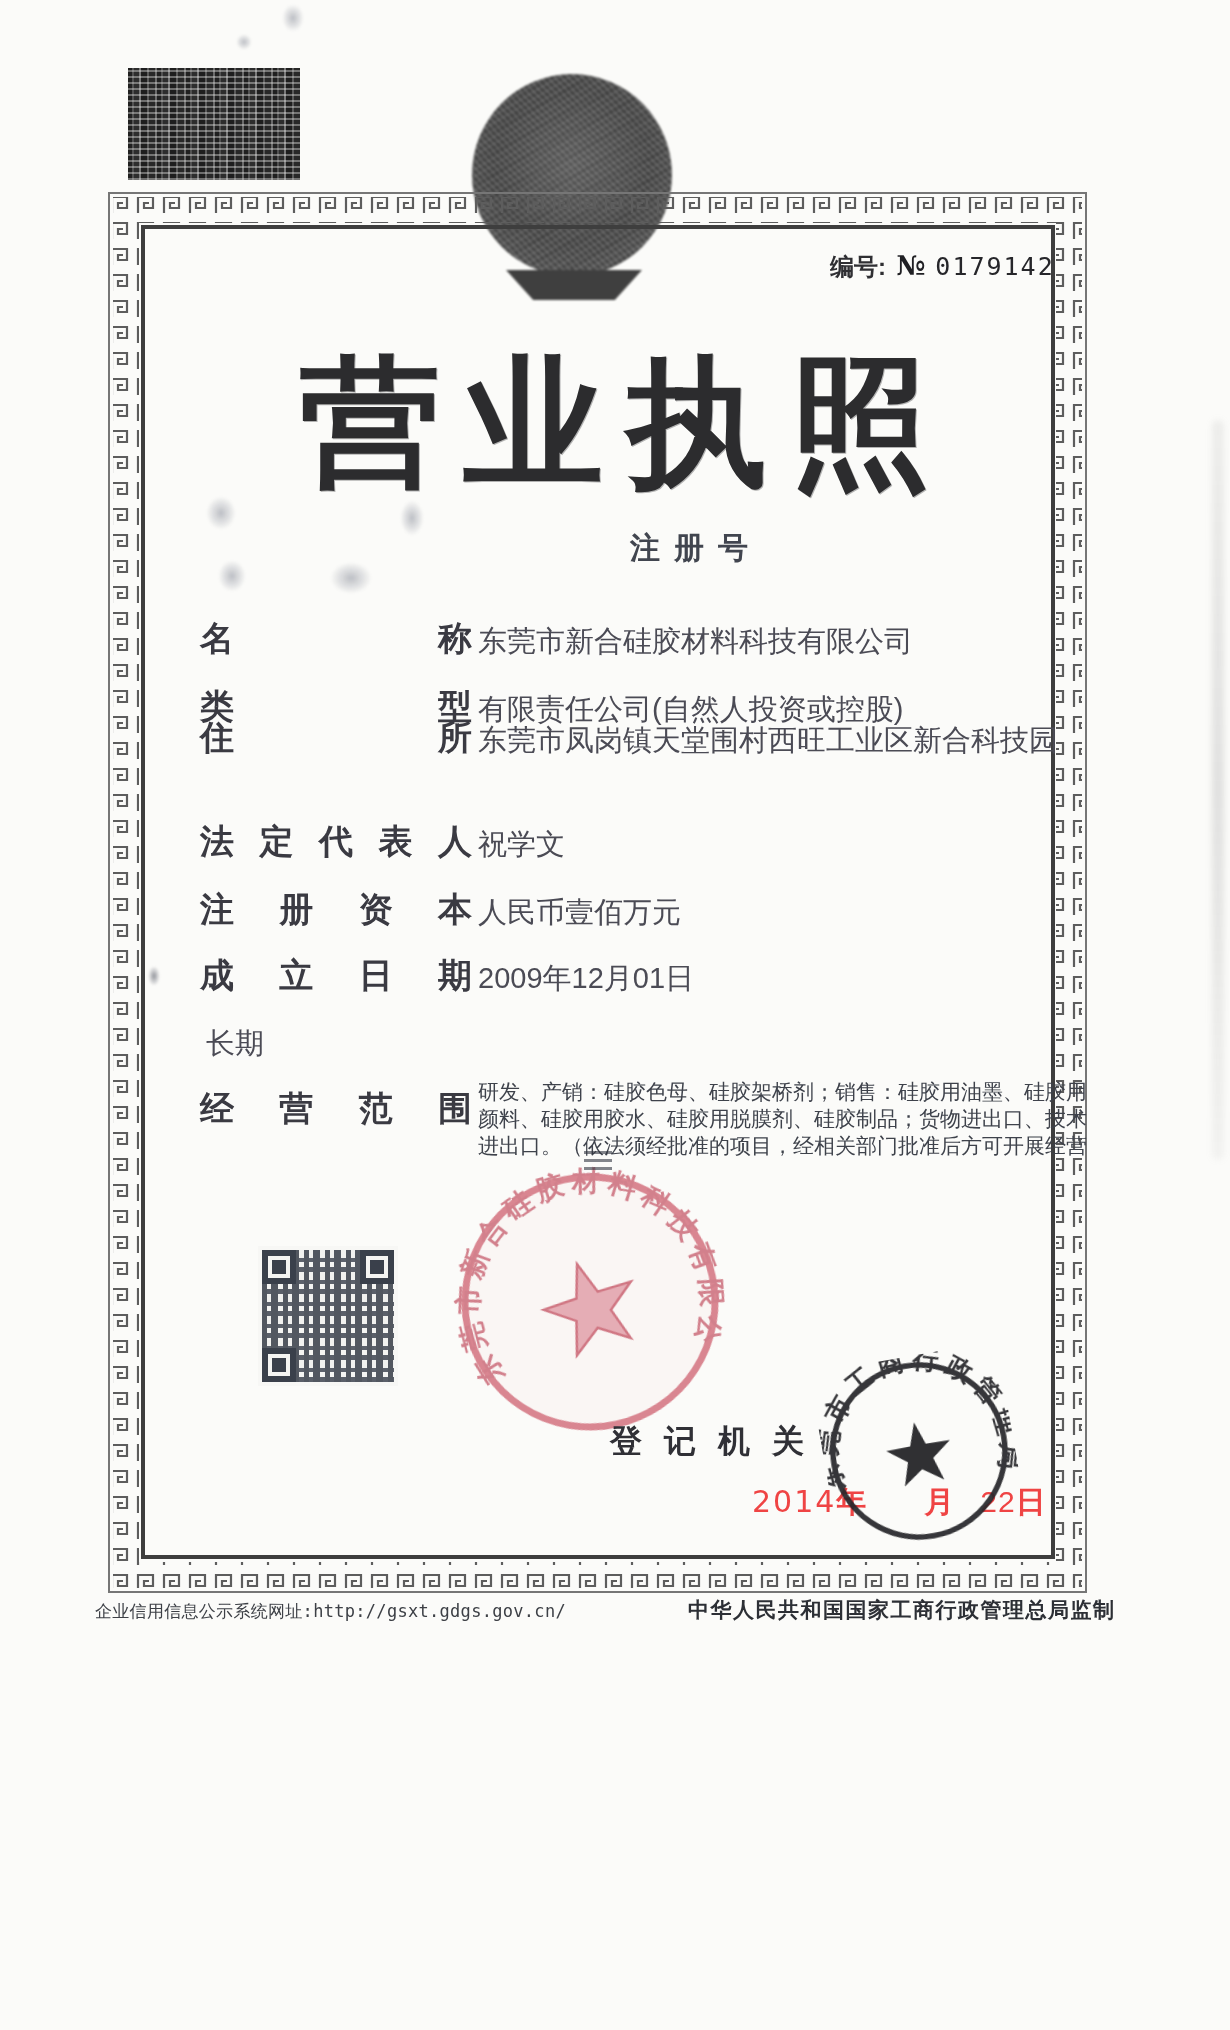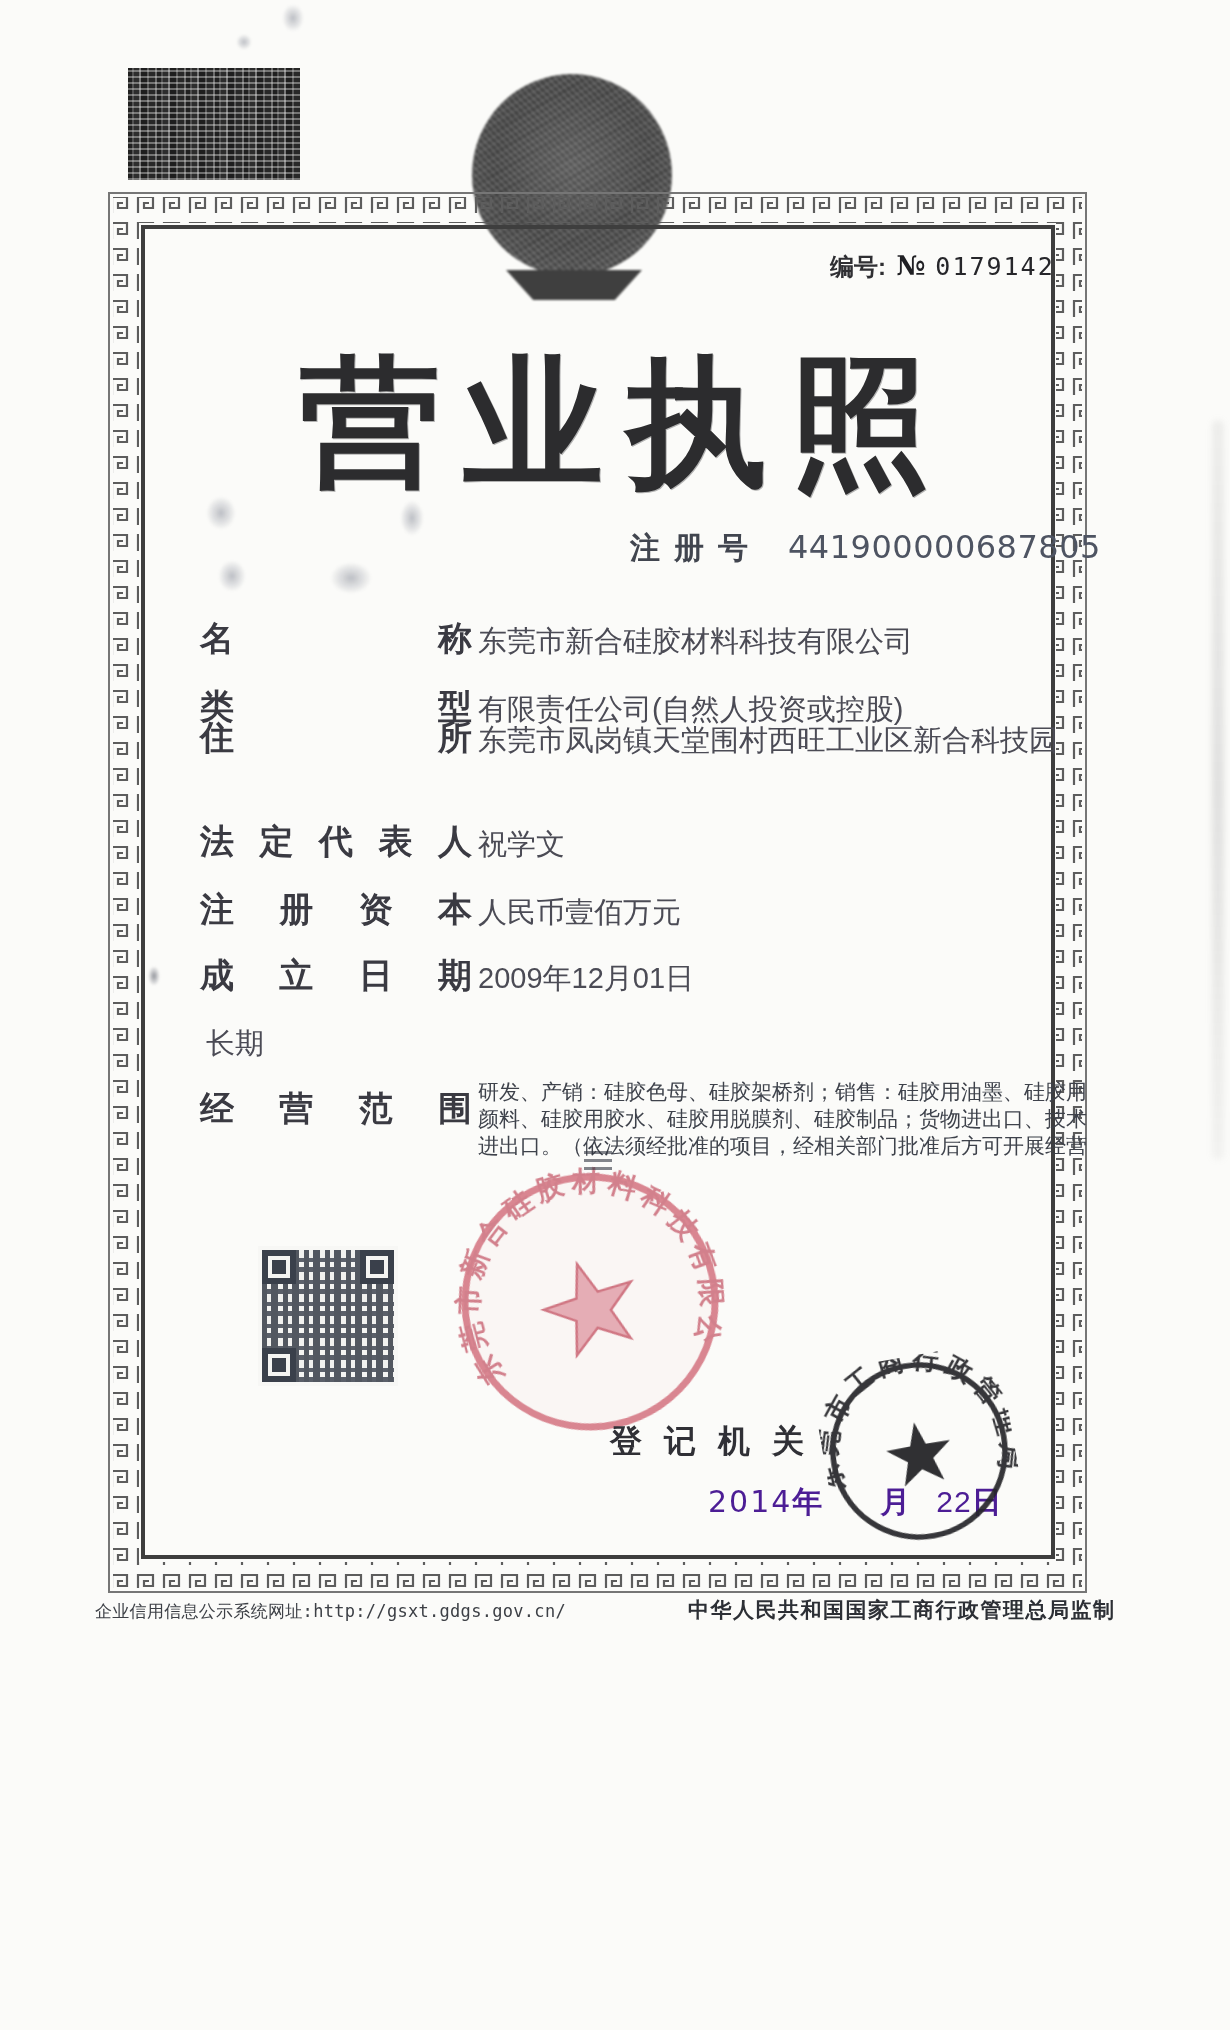--- a/index.html
+++ b/index.html
@@ -81,21 +81,21 @@
   .finder{position:absolute;width:34px;height:34px;border:6px solid #3a404b;background:#f4f4f2;box-sizing:border-box;}
   .finder::after{content:"";position:absolute;left:4px;top:4px;width:14px;height:14px;background:#3a404b;}
   .finder.tl{left:4px;top:4px;} .finder.tr{right:4px;top:4px;} .finder.bl{left:4px;bottom:4px;}
 
   
   .companyseal{left:450px;top:1162px;transform:rotate(-12deg);opacity:.85;filter:blur(.3px);}
   .registryseal{left:824px;top:1356px;transform:rotate(-10deg);opacity:.92;filter:blur(.3px);}
 
   
   .regauth{left:610px;top:1420px;font-size:32px;font-weight:600;color:#303036;letter-spacing:22px;filter:blur(.2px);}
-  .dateline{left:708px;top:1482px;display:flex;align-items:baseline;font-size:30px;color:#4c1d95;}
+  .dateline{left:752px;top:1482px;display:flex;align-items:baseline;font-size:30px;color:#ef4444;}
   .dateline .y{font-family:"DejaVu Sans",sans-serif;letter-spacing:2px;}
   .dateline .u{font-weight:600;}
   .dateline .gap1{width:58px;} .dateline .gap2{width:26px;}
   .dateline .d{letter-spacing:1px;}
 
   
   .footleft{left:95px;top:1600px;font-size:17px;color:#3d4046;font-family:"DejaVu Sans Mono",monospace;letter-spacing:.3px;}
   .footright{left:688px;top:1596px;font-size:21px;font-weight:700;color:#2c2f35;letter-spacing:1.5px;}
 
   
@@ -145,21 +145,20 @@
 
 <div class="abs title">
   <span>营</span>
   <span>业</span>
   <span>执</span>
   <span>照</span>
 </div>
 
 <div class="abs regno">
   <span class="lbl">注册号</span>
-  <span class="val">441900000687805</span>
 </div>
 
 <div class="row" style="top:615px">
   <div class="flabel">名称</div>
   <div class="fvalue">东莞市新合硅胶材料科技有限公司</div>
 </div>
 <div class="row" style="top:683px">
   <div class="flabel">类型</div>
   <div class="fvalue">有限责任公司(自然人投资或控股)</div>
 </div>

